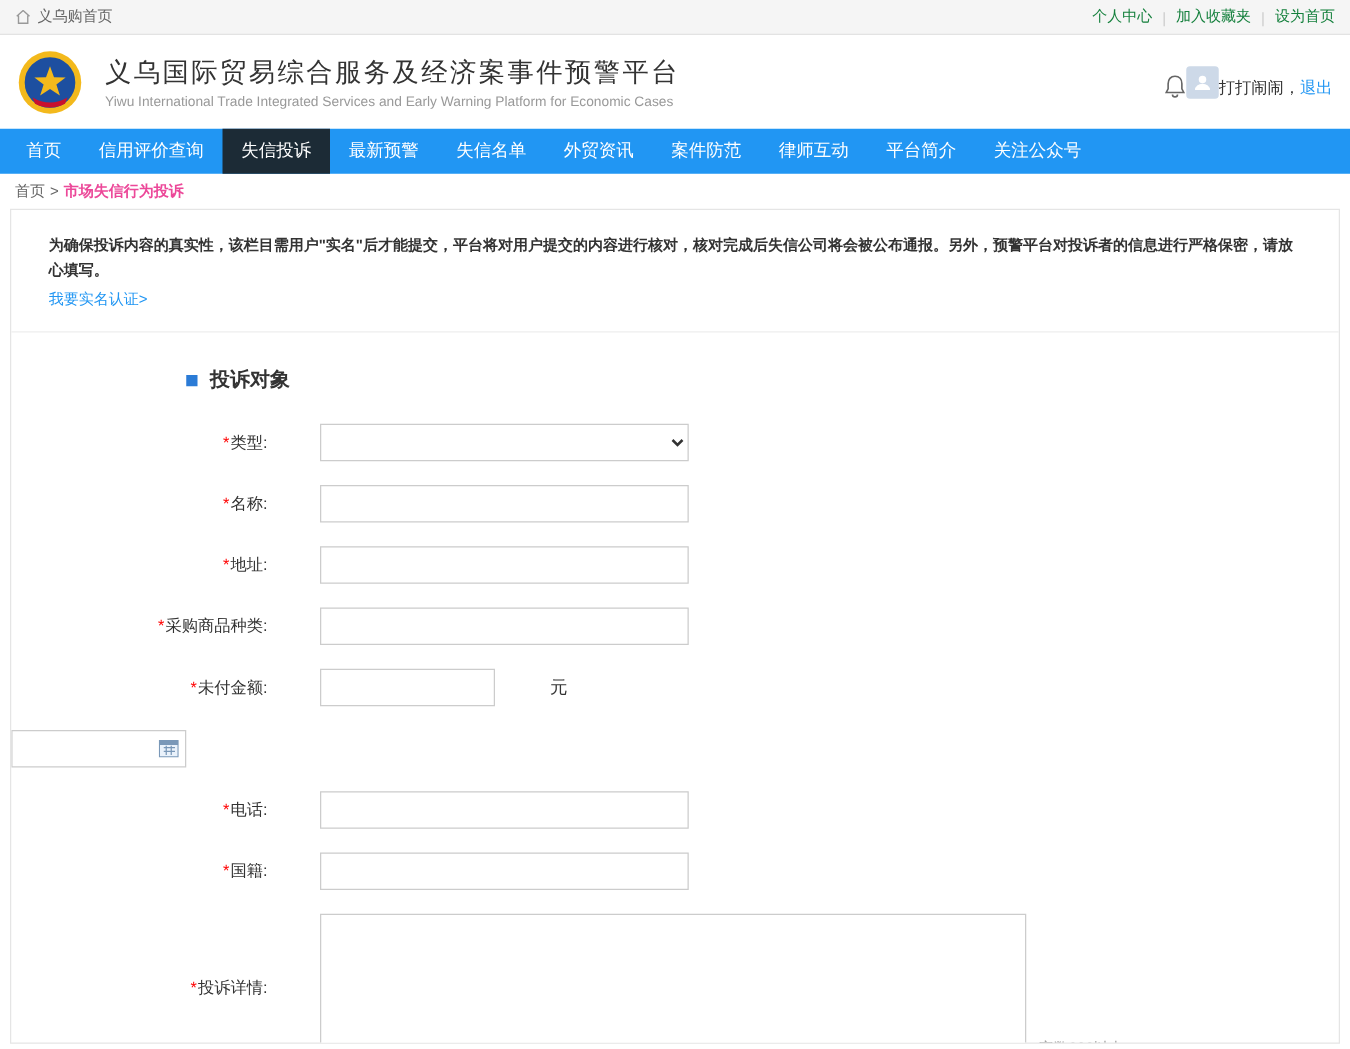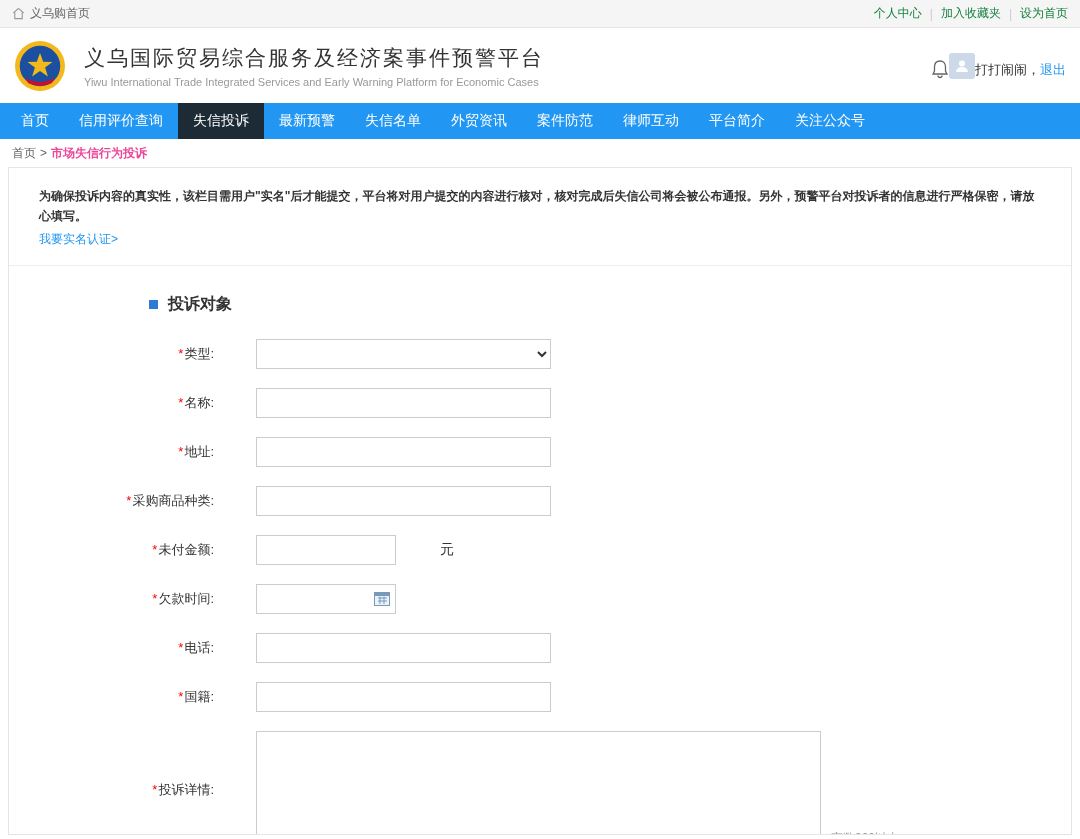--- a/index.html
+++ b/index.html
@@ -170,21 +170,20 @@
       <input class="inp inp-wide" type="text" style="">
     </div>
 
     <div class="form-row">
       <div class="form-label"><span class="req">*</span><span>未付金额:</span></div>
       <input class="inp inp-short" type="text" style="">
       <span class="suffix">元</span>
     </div>
 
     <div class="form-row">
-      <div class="form-label"><span class="req">*</span><span>欠款时间:</span></div>
       <div class="date-wrap">
         <input class="inp" type="text" style="">
         <svg class="cal-icon" viewBox="0 0 16 15">
           <rect x="0.5" y="1.5" width="15" height="13" fill="#eaf2fb" stroke="#7a98b8" stroke-width="1"></rect>
           <rect x="0.5" y="1.5" width="15" height="3.5" fill="#7a98b8"></rect>
           <line x1="4" y1="7" x2="13" y2="7" stroke="#7a98b8"></line>
           <line x1="4" y1="10" x2="13" y2="10" stroke="#7a98b8"></line>
           <line x1="6" y1="5.5" x2="6" y2="13" stroke="#7a98b8"></line>
           <line x1="10" y1="5.5" x2="10" y2="13" stroke="#7a98b8"></line>
         </svg>

